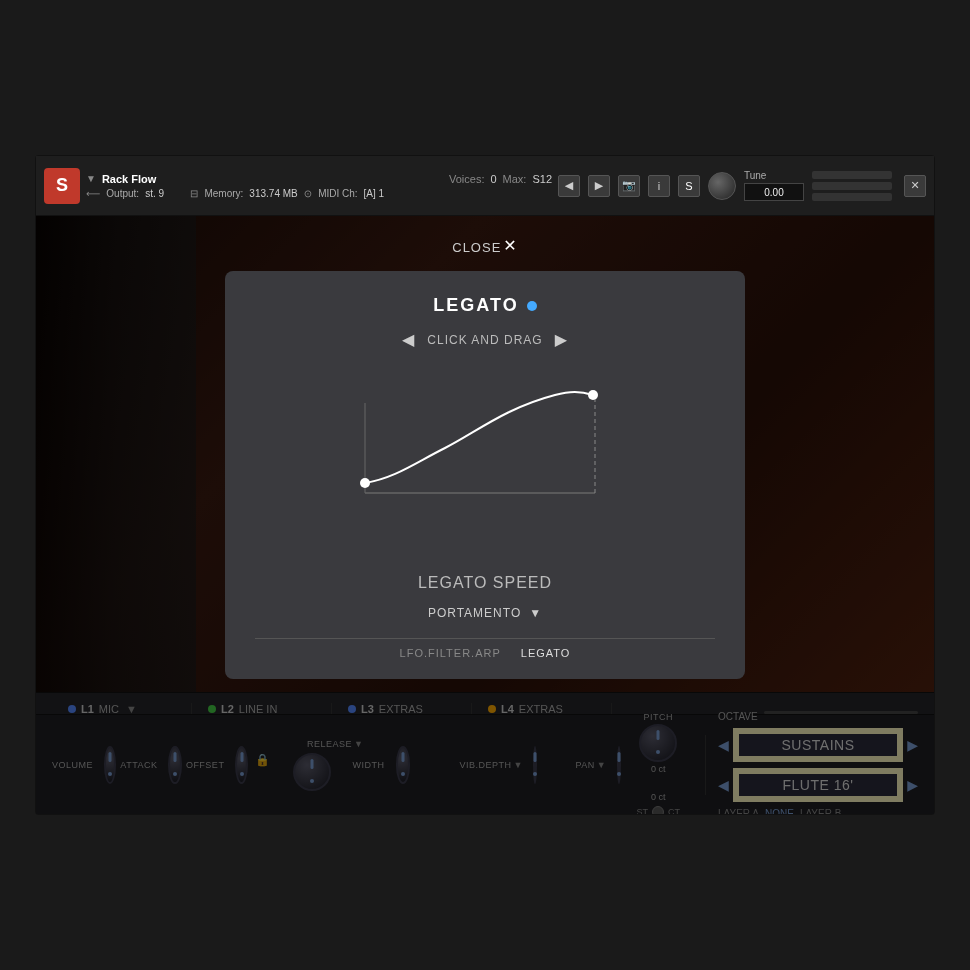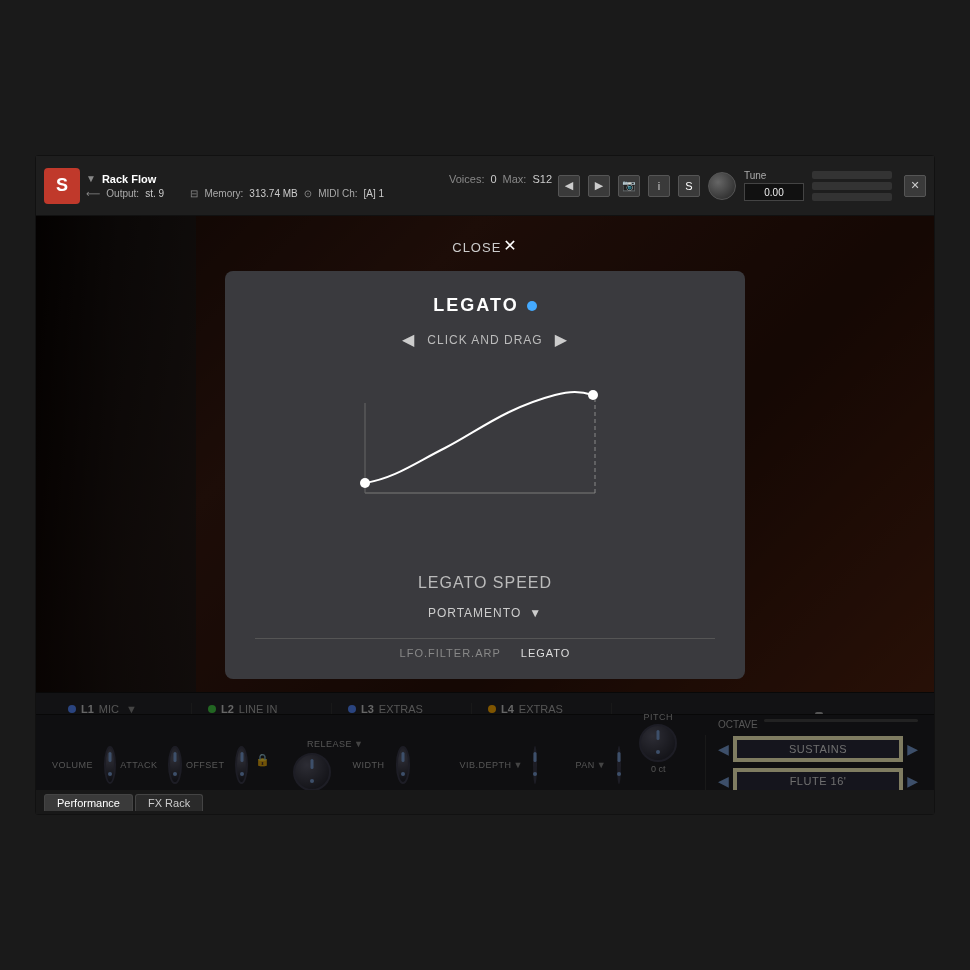--- a/index.html
+++ b/index.html
@@ -466,23 +466,23 @@
 
     .preset-arrow {
       color: #7a9fd4;
       font-size: 14px;
       cursor: pointer;
     }
 
     .preset-name {
       flex: 1;
       background: #2a2a3a;
-      border: 4px solid #fef9c3;
+      border: 6px solid #fef9c3;
       color: #ddd;
-      font-size: 11px;
+      font-size: 14px;
       text-align: center;
       padding: 3px 6px;
       letter-spacing: 0.5px;
     }
 
     .layer-row {
       display: flex;
       align-items: center;
       gap: 6px;
       font-size: 10px;
@@ -853,18 +853,14 @@
           <span>LAYER A</span>
           <span class="layer-val">NONE</span>
           <span>LAYER B</span>
         </div>
       </div>
 
     </div>
 
   </div>
 
-  <div class="bottom-tabs">
-    <div class="btab active">Performance</div>
-    <div class="btab">FX Rack</div>
-  </div>
 
 </div>
 
 </body></html>

